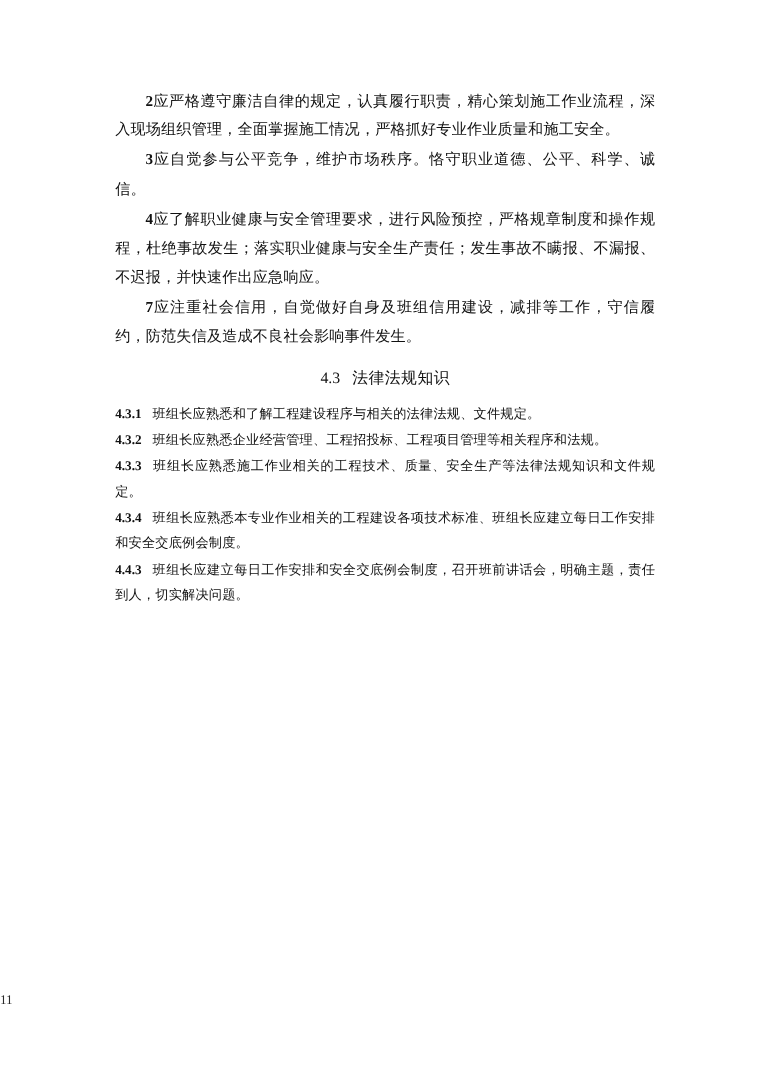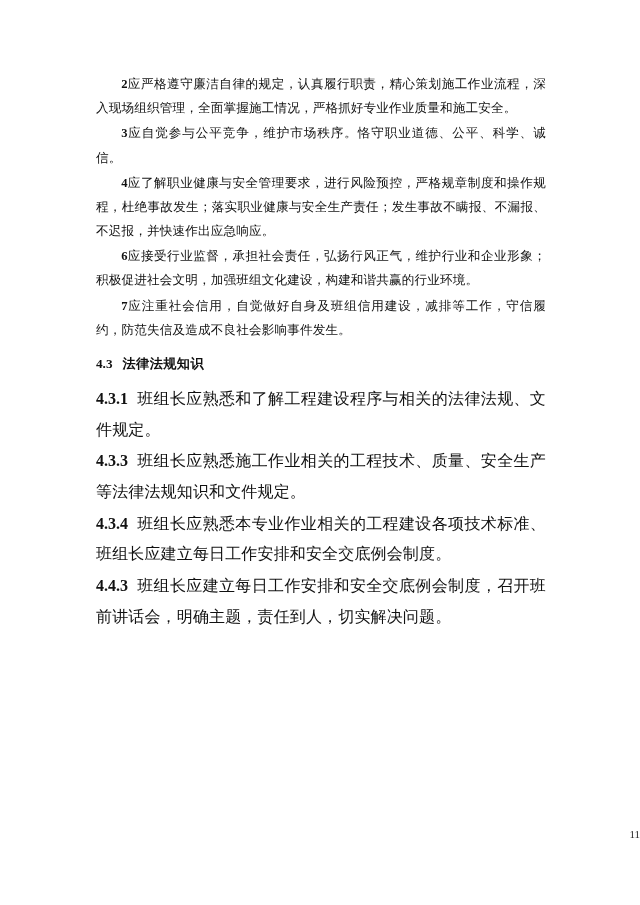--- a/index.html
+++ b/index.html
@@ -43,72 +43,72 @@
   }
   .para .num {
     font-weight: bold;
     font-family: "Liberation Serif", "DejaVu Serif", serif;
     letter-spacing: 0;
   }
 
   
   .heading {
     font-size: 13.2px;
-    font-weight: bold;
-    text-align: left;
+    font-weight: normal;
+    text-align: center;
     margin: 13px 0 11px 0;
     letter-spacing: 0.4px;
   }
   .heading .h-num {
     margin-right: 10px;
     letter-spacing: 0;
   }
 
   
   .clause {
-    font-size: 16px;
+    font-size: 11px;
     line-height: 1.92;
     text-align: justify;
     text-justify: inter-ideograph;
     margin: 0 0 1px 0;
     letter-spacing: 0.15px;
   }
   .clause .c-num {
     font-weight: bold;
     margin-right: 9px;
     letter-spacing: 0;
     white-space: nowrap;
   }
 
   
   .page-number {
     position: absolute;
     left: 0;
     right: 0;
     top: 828px;
-    text-align: right;
+    text-align: left;
     font-size: 11px;
     color: #2a2a2a;
     font-family: "Liberation Serif", "DejaVu Serif", serif;
   }
 </style>
 </head>
 <body>
 
 <div class="page">
 
   <div class="page-body">
 
   <div class="para"><span class="num">2</span><span>应严格遵守廉洁自律的规定，认真履行职责，精心策划施工作业流程，深入现场组织管理，全面掌握施工情况，严格抓好专业作业质量和施工安全。</span></div>
       <div class="para"><span class="num">3</span><span>应自觉参与公平竞争，维护市场秩序。恪守职业道德、公平、科学、诚信。</span></div>
       <div class="para"><span class="num">4</span><span>应了解职业健康与安全管理要求，进行风险预控，严格规章制度和操作规程，杜绝事故发生；落实职业健康与安全生产责任；发生事故不瞒报、不漏报、不迟报，并快速作出应急响应。</span></div>
-      <div class="para"><span class="num">6</span><span>应接受行业监督，承担社会责任，弘扬行风正气，维护行业和企业形象；积极促进社会文明，加强班组文化建设，构建和谐共赢的行业环境。</span></div>
       <div class="para"><span class="num">7</span><span>应注重社会信用，自觉做好自身及班组信用建设，减排等工作，守信履约，防范失信及造成不良社会影响事件发生。</span></div>
       <div class="heading"><span class="h-num">4.3</span><span>法律法规知识</span></div>
       <div class="clause"><span class="c-num">4.3.1</span><span>班组长应熟悉和了解工程建设程序与相关的法律法规、文件规定。</span></div>
+      <div class="clause"><span class="c-num">4.3.2</span><span>班组长应熟悉企业经营管理、工程招投标、工程项目管理等相关程序和法规。</span></div>
       <div class="clause"><span class="c-num">4.3.3</span><span>班组长应熟悉施工作业相关的工程技术、质量、安全生产等法律法规知识和文件规定。</span></div>
       <div class="clause"><span class="c-num">4.3.4</span><span>班组长应熟悉本专业作业相关的工程建设各项技术标准、班组长应建立每日工作安排和安全交底例会制度。</span></div>
       <div class="clause"><span class="c-num">4.4.3</span><span>班组长应建立每日工作安排和安全交底例会制度，召开班前讲话会，明确主题，责任到人，切实解决问题。</span></div>
     </div>
 
   <div class="page-number">11</div>
 
 </div>
 
 </body></html>

